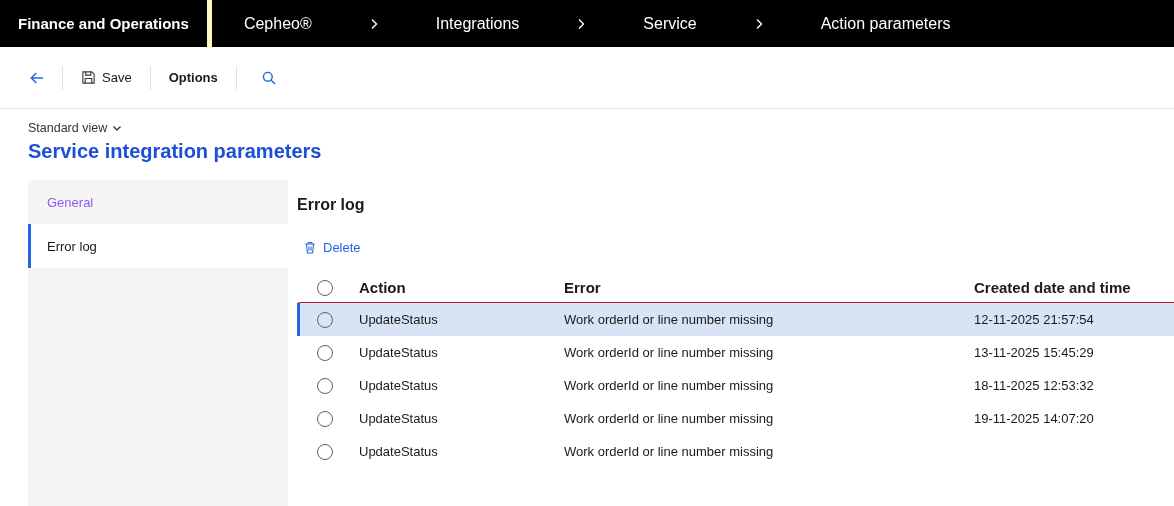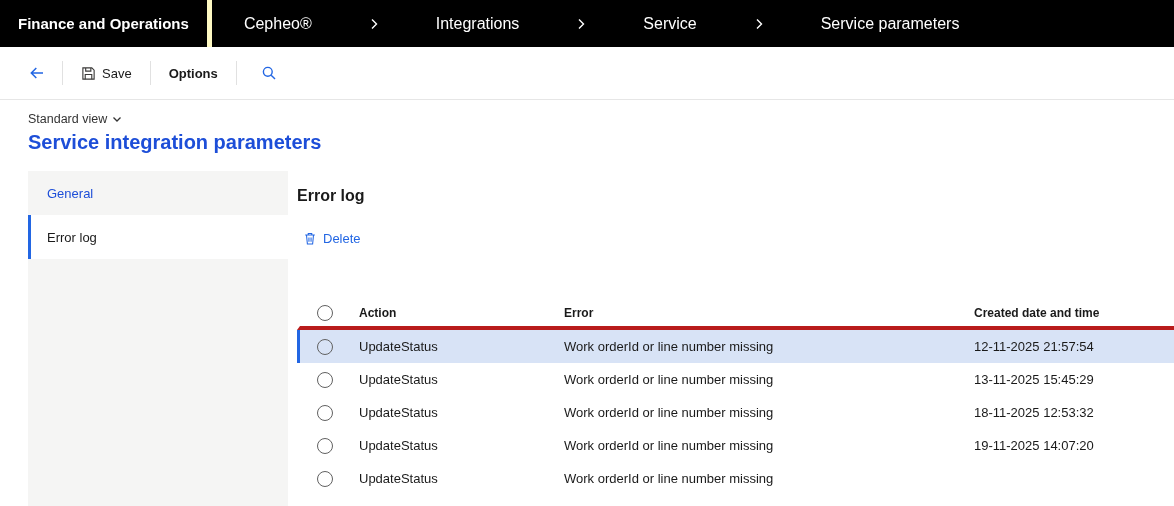--- a/index.html
+++ b/index.html
@@ -22,21 +22,21 @@
   .app-title{
     font-size:15px;font-weight:700;padding:0 18px;height:100%;
     display:flex;align-items:center;border-right:5px solid #fef9c3;
     white-space:nowrap;
   }
   .breadcrumb{display:flex;align-items:center;margin-left:32px;font-size:16px;gap:46px;}
   .crumb{cursor:pointer;white-space:nowrap;}
   .crumb-sep{display:flex;align-items:center;margin:0 11px;color:#fff;}
   
   .commandbar{
-    height:53px;background:#fff;border-bottom:1px solid #e6e6e6;
+    height:62px;background:#fff;border-bottom:1px solid #e6e6e6;
     display:flex;align-items:center;flex-shrink:0;padding-left:22px;
   }
   .cmd-btn{
     display:flex;align-items:center;gap:6px;font-size:13px;color:#1a1a1a;
     padding:6px 8px;border-radius:3px;cursor:pointer;background:transparent;border:none;
     font-family:inherit;
   }
   .back-btn{color:var(--accent);padding:6px 6px;}
   .cmd-sep{width:1px;height:24px;background:#e1e1e1;margin:0 10px;}
   .options-btn{font-weight:700;}
@@ -50,40 +50,40 @@
     font-size:20px;font-weight:700;margin:5px 0 0 28px;color:#1d4ed8;
   }
   
   .main{display:flex;flex:1;margin-top:17px;min-height:0;}
   .left-nav{
     width:260px;margin-left:28px;background:#f5f5f4;flex-shrink:0;
     display:flex;flex-direction:column;
   }
   .nav-item{
     height:44px;display:flex;align-items:center;padding-left:16px;
-    font-size:13px;color:#1d4ed8;border-left:3px solid transparent;cursor:pointer;
+    font-size:13px;color:#8b5cf6;border-left:3px solid transparent;cursor:pointer;
   }
   .nav-item.selected{
     background:#fff;color:#1a1a1a;border-left:3px solid var(--accent);
   }
   .content{flex:1;padding-left:9px;min-width:0;display:flex;flex-direction:column;}
   .section-heading{font-size:16px;font-weight:700;margin:16px 0 0 0;}
   .grid-toolbar{display:flex;align-items:center;margin-top:22px;}
   .delete-btn{
     display:flex;align-items:center;gap:6px;color:var(--accent);
     font-size:13px;background:none;border:none;cursor:pointer;padding:4px 6px;
     font-family:inherit;
   }
   
   .table{margin-top:14px;font-size:13px;}
   .thead,.trow{
     display:grid;grid-template-columns:59px 205px 410px 1fr;
     align-items:center;border-left:3px solid transparent;
   }
-  .thead{height:30px;border-bottom:4px solid #b91c1c;font-weight:700;font-size:12px;margin-top:36px;}
+  .thead{height:30px;border-bottom:1px solid #b91c1c;font-weight:700;font-size:15px;}
   .trow{height:33px;cursor:pointer;}
   .trow.selected{background:var(--row-sel);border-left:3px solid var(--accent);}
   .cell{padding-right:10px;white-space:nowrap;overflow:hidden;text-overflow:ellipsis;}
   .cell.check{display:flex;justify-content:center;}
   .radio{
     width:16px;height:16px;border:1.5px solid #616161;border-radius:50%;
     background:transparent;display:inline-block;cursor:pointer;
   }
   .icon{display:inline-flex;align-items:center;line-height:0;}
 </style>
@@ -104,21 +104,21 @@
       <svg width="10" height="12" viewBox="0 0 10 12">
           <path d="M3 1.5 L7.5 6 L3 10.5" fill="none" stroke="currentColor" stroke-width="1.4"></path>
         </svg>
     </span>
     <span class="crumb">Service</span>
     <span class="crumb-sep icon">
       <svg width="10" height="12" viewBox="0 0 10 12">
           <path d="M3 1.5 L7.5 6 L3 10.5" fill="none" stroke="currentColor" stroke-width="1.4"></path>
         </svg>
     </span>
-    <span class="crumb">Service parameters</span>
+    <span class="crumb">Action parameters</span>
   </div>
 </div>
 
 <div class="commandbar">
   <button class="cmd-btn back-btn">
     <span class="icon">
       <svg width="18" height="16" viewBox="0 0 16 16">
           <path d="M14 8 H2.8 M7.3 3 L2.3 8 L7.3 13" fill="none" stroke="currentColor" stroke-width="1.5"></path>
         </svg>
     </span>

